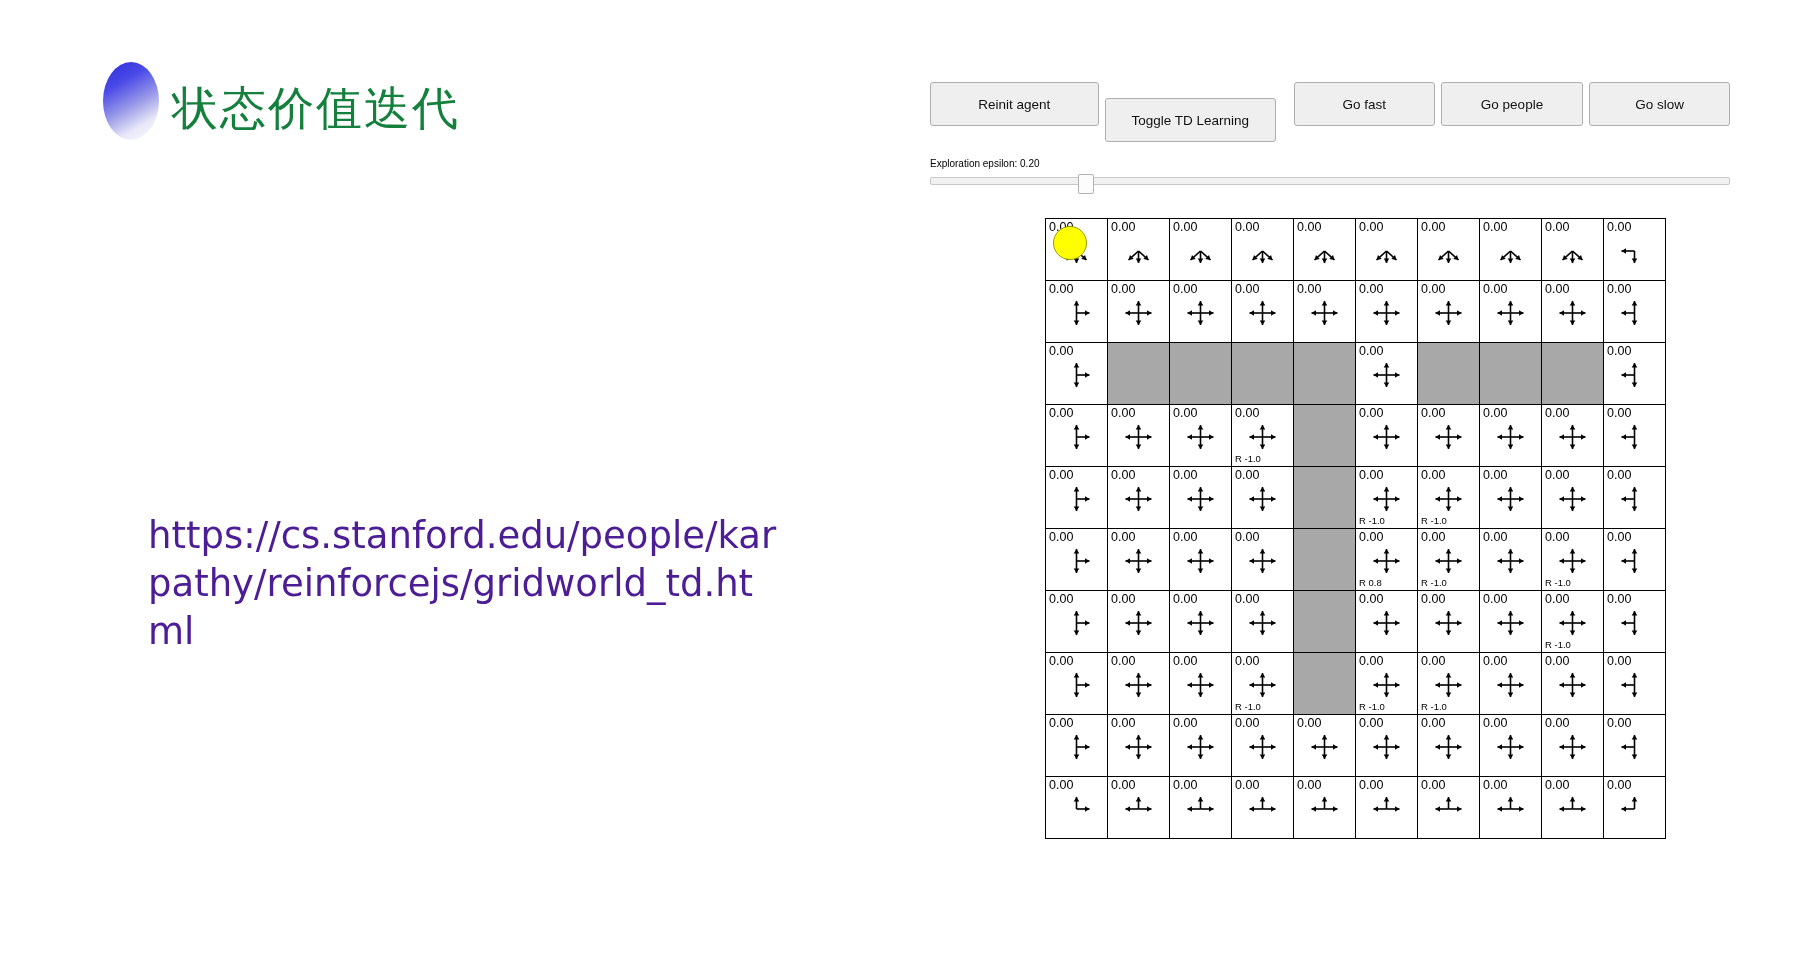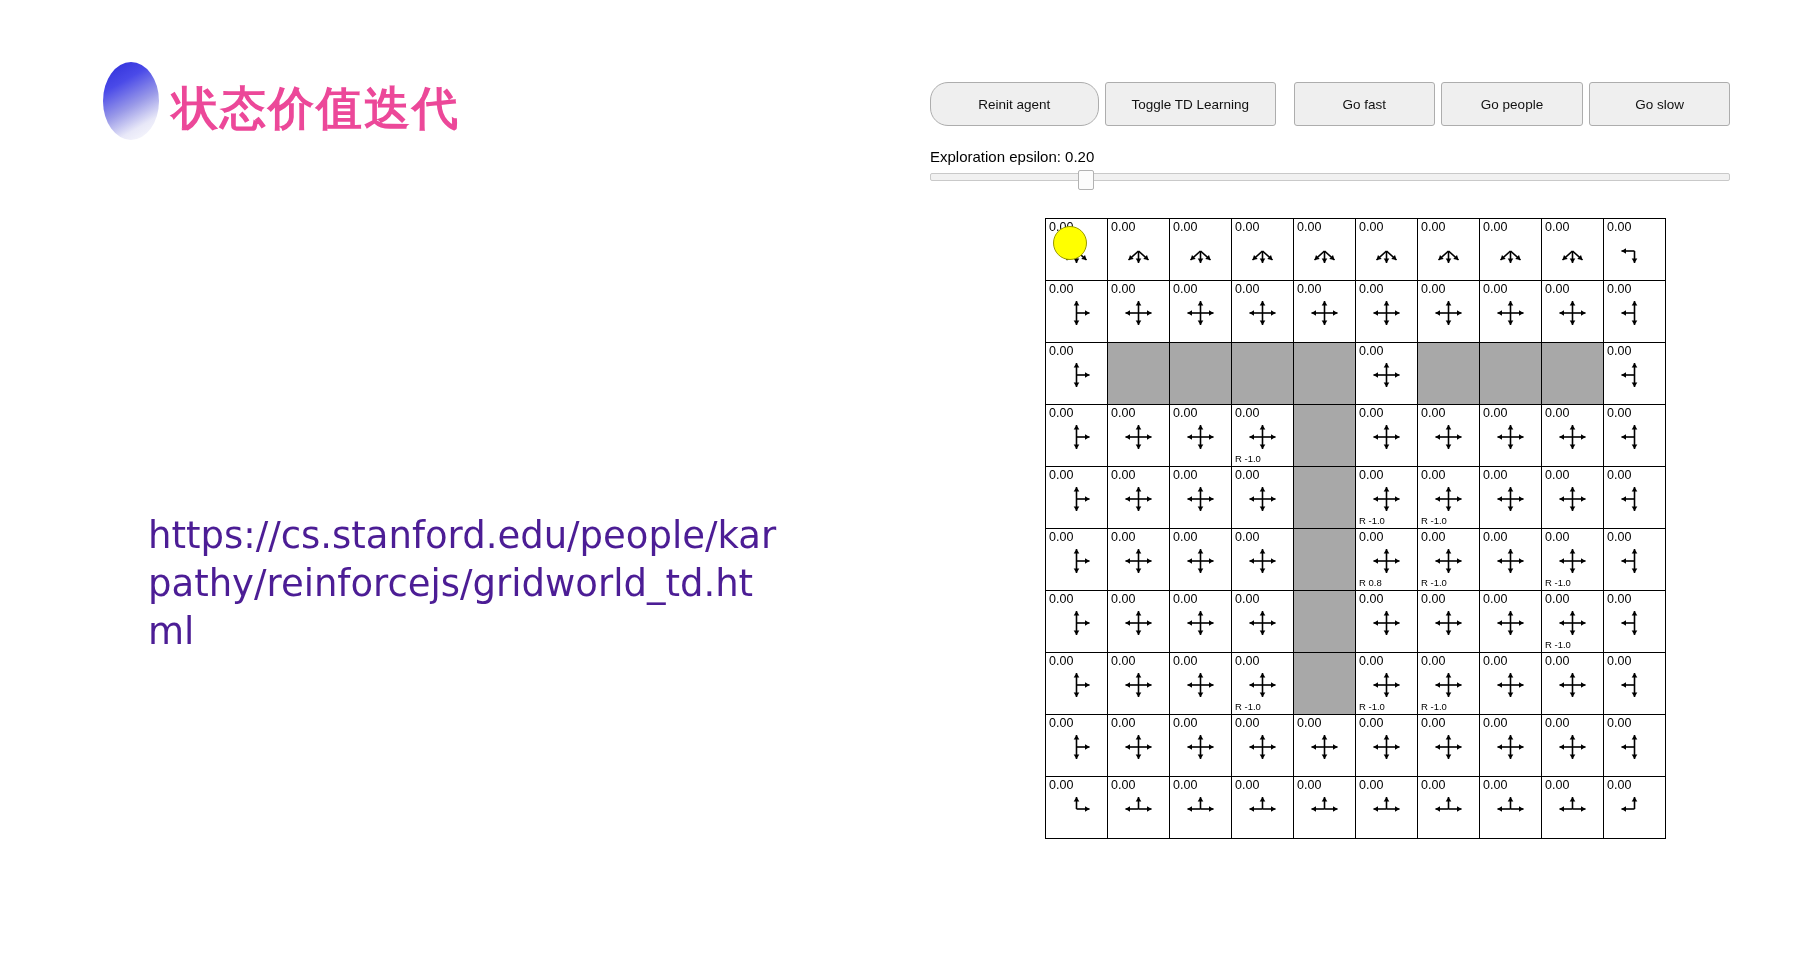--- a/index.html
+++ b/index.html
@@ -42,25 +42,24 @@
     border-top-right-radius: 56px 78px;
     border-bottom-right-radius: 56px 78px;
     background: linear-gradient(150deg, #2b2bd8 0%, #4a4ae8 28%, #9a9ae8 55%, #e8e8f8 78%, #ffffff 100%);
   }
 
   #slide-title {
     position: absolute;
     left: 172px;
     top: 78px;
     font-size: 46px;
-    color: #ec4899;
+    color: #15803d;
     letter-spacing: 2px;
     font-family: "DejaVu Sans", sans-serif;
     white-space: nowrap;
-    font-weight: bold;
   }
 
   #slide-url {
     position: absolute;
     left: 148px;
     top: 512px;
     width: 640px;
     font-size: 37px;
     line-height: 48px;
     color: #4c1d95;
@@ -86,29 +85,29 @@
     border: 1px solid #adadad;
     background: #efefef;
     color: #111;
     font-size: 13.5px;
     font-family: "Liberation Sans", sans-serif;
     border-radius: 3px;
     cursor: pointer;
     padding: 0 8px;
     box-sizing: border-box;
   }
-  .tool-btn:nth-child(1) { width: 180px; border-radius: 18px; }
-  .tool-btn:nth-child(2) { width: 183px; }
+  .tool-btn:nth-child(1) { width: 180px; }
+  .tool-btn:nth-child(2) { width: 183px; margin-top: 16px; }
   .tool-btn:nth-child(3) { width: 150px; margin-left: 12px; }
   .tool-btn:nth-child(4) { width: 152px; }
   .tool-btn:nth-child(5) { width: 150px; }
 
   #epsilon-row {
-    margin-top: 22px;
-    font-size: 15px;
+    margin-top: 16px;
+    font-size: 10px;
     color: #000;
     font-family: "Liberation Sans", sans-serif;
   }
   #epsilon-slider-wrap {
     margin-top: 5px;
     width: 800px;
     height: 14px;
     position: relative;
   }
   #epsilon-track {

